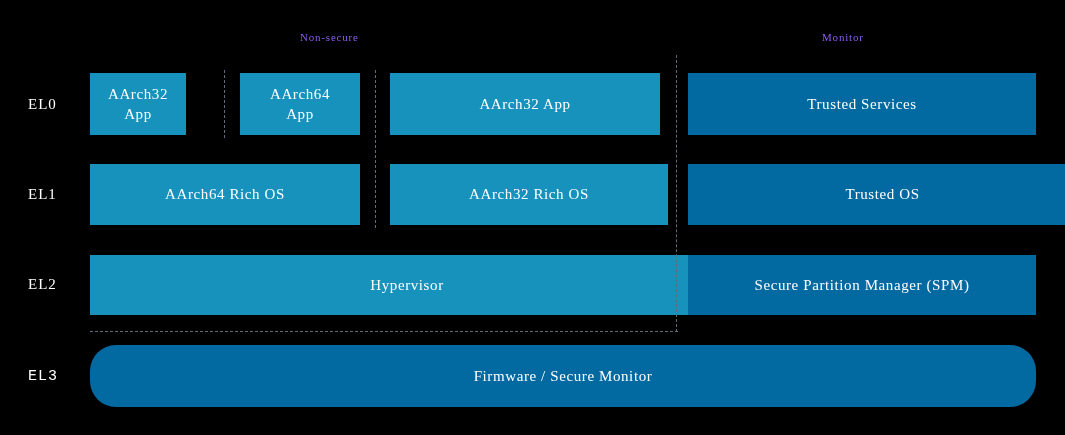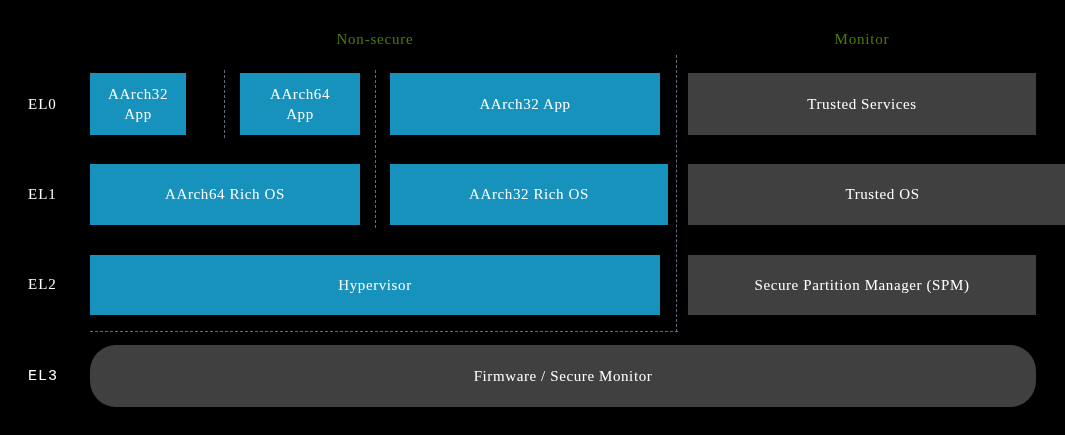--- a/index.html
+++ b/index.html
@@ -10,45 +10,45 @@
   .canvas {
     position: relative;
     width: 1065px;
     height: 435px;
     background: #000000;
     font-family: "Liberation Serif", serif;
     overflow: hidden;
   }
   .header-label {
     position: absolute;
-    color: #4d7c0f;
-    font-size: 15px;
+    color: #8b5cf6;
+    font-size: 11px;
     letter-spacing: 0.8px;
-    text-align: center;
+    text-align: left;
   }
   .el-label {
     position: absolute;
     color: #ffffff;
     font-size: 15px;
     letter-spacing: 1px;
   }
   .box {
     position: absolute;
     display: flex;
     align-items: center;
     justify-content: center;
     color: #ffffff;
     font-size: 15px;
     letter-spacing: 0.6px;
     text-align: center;
     white-space: pre-line;
     line-height: 1.35;
   }
   .ns { background: #1792bd; }
-  .sec { background: #404040; }
+  .sec { background: #0369a1; }
   .dash-v {
     position: absolute;
     width: 0;
     border-left: 1px dashed #5c6c7c;
   }
   .dash-h {
     position: absolute;
     height: 0;
     border-top: 1px dashed #5c6c7c;
   }
@@ -68,21 +68,21 @@
   .b-a64app   { left: 240px; top: 73px; width: 120px; height: 62px; }
   .b-a32appw  { left: 390px; top: 73px; width: 270px; height: 62px; }
   .b-tsvc     { left: 688px; top: 73px; width: 348px; height: 62px; }
 
   
   .b-a64rich  { left: 90px;  top: 164px; width: 270px; height: 61px; }
   .b-a32rich  { left: 390px; top: 164px; width: 278px; height: 61px; }
   .b-tos      { left: 688px; top: 164px; width: 389px; height: 61px; }
 
   
-  .b-hyp      { left: 90px;  top: 255px; width: 570px; height: 60px; }
+  .b-hyp      { left: 90px;  top: 255px; width: 570px; height: 60px; padding-left: 32px; }
   .b-spm      { left: 688px; top: 255px; width: 348px; height: 60px; }
 
   
   .b-fw       { left: 90px;  top: 345px; width: 946px; height: 62px; border-radius: 26px; }
 
   
   .dv-apps    { left: 224px; top: 70px; height: 68px;  }
   .dv-cols    { left: 375px; top: 70px; height: 158px; }
   .dv-world   { left: 676px; top: 55px; height: 277px; }
   .dh-bottom  { left: 90px;  top: 331px; width: 588px; }

